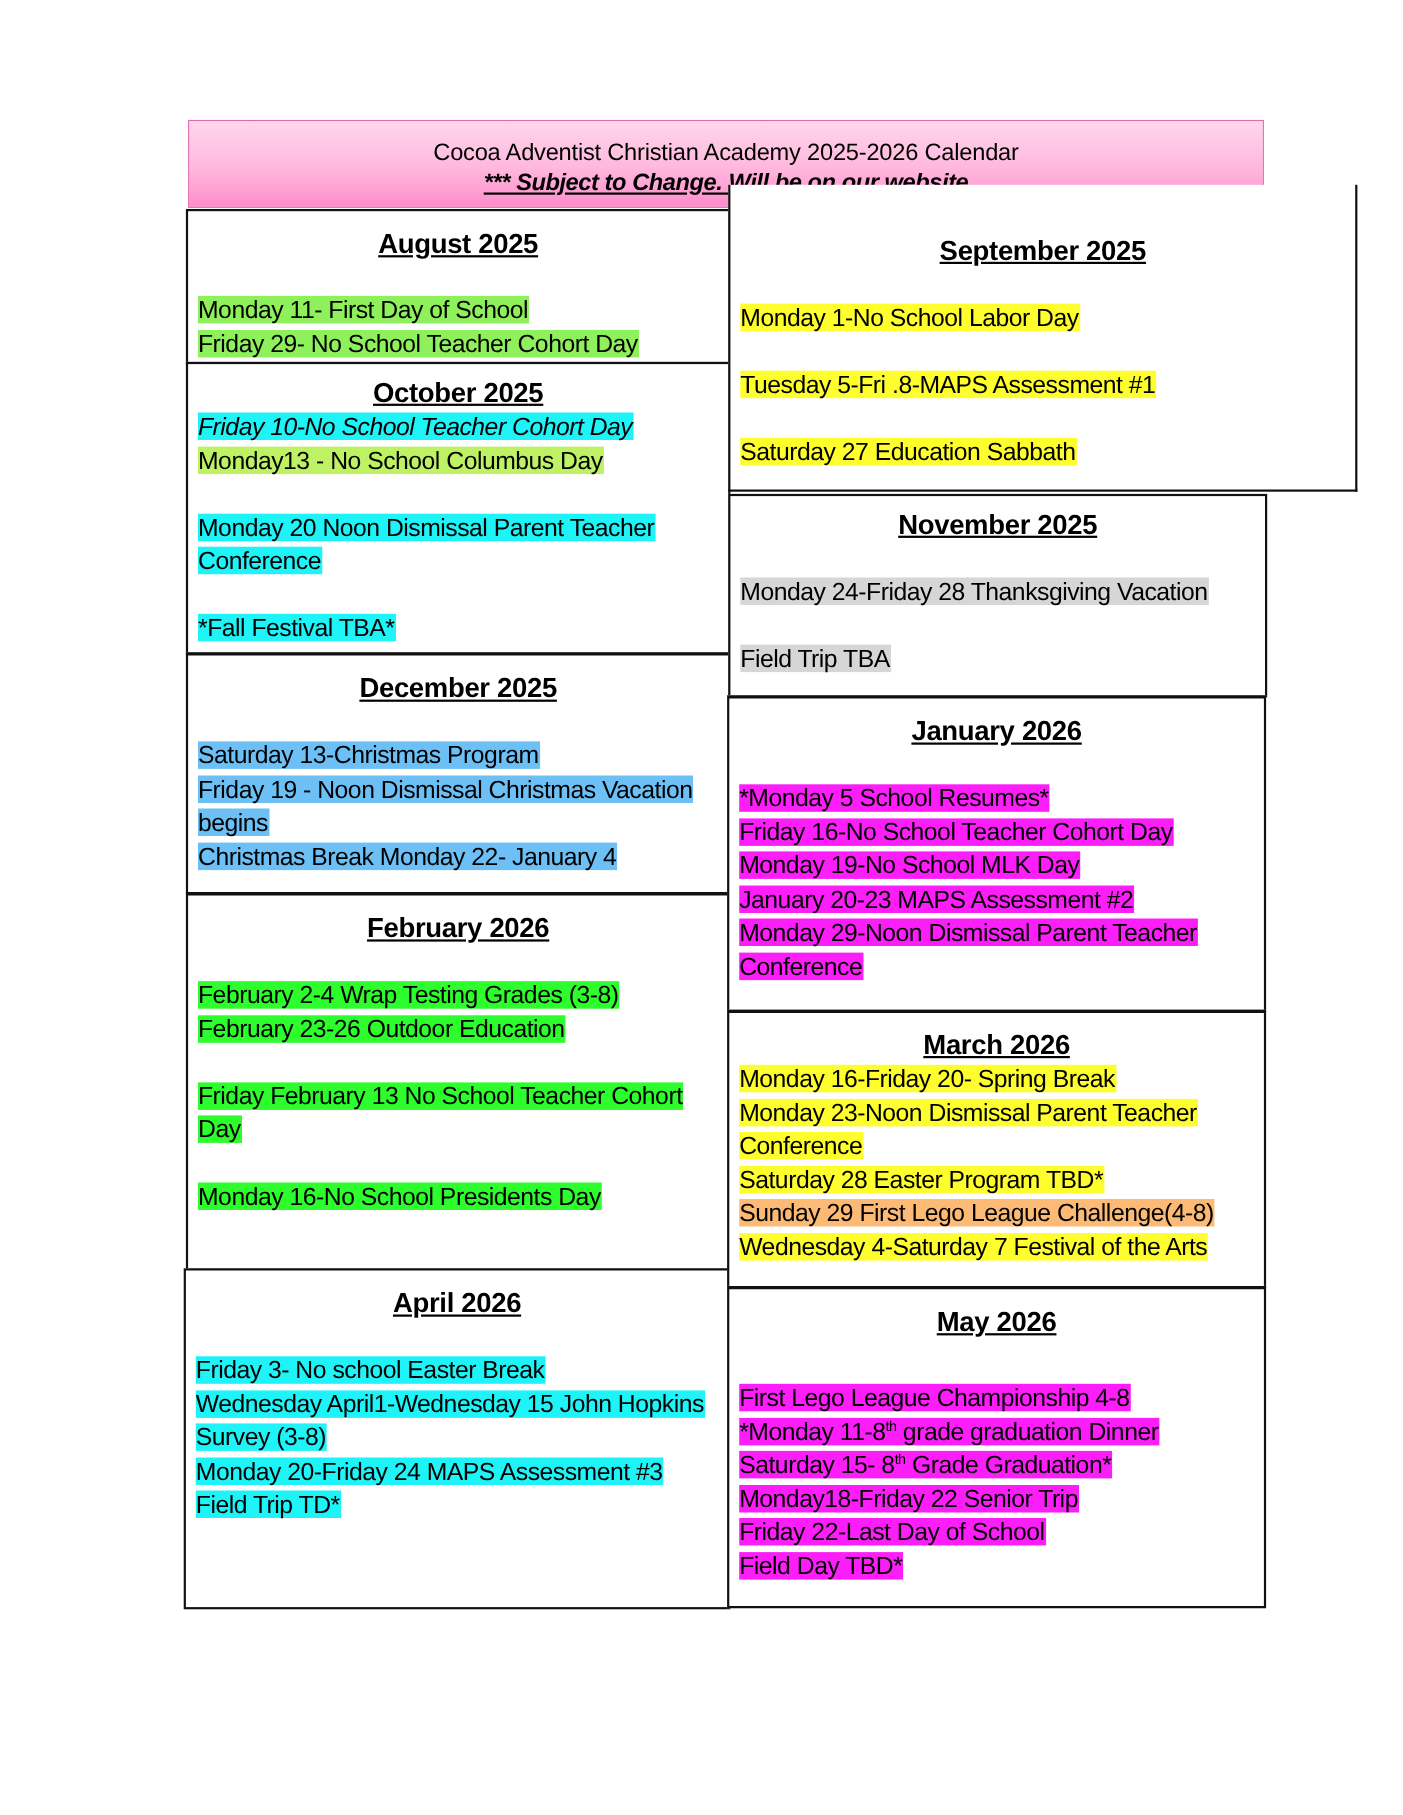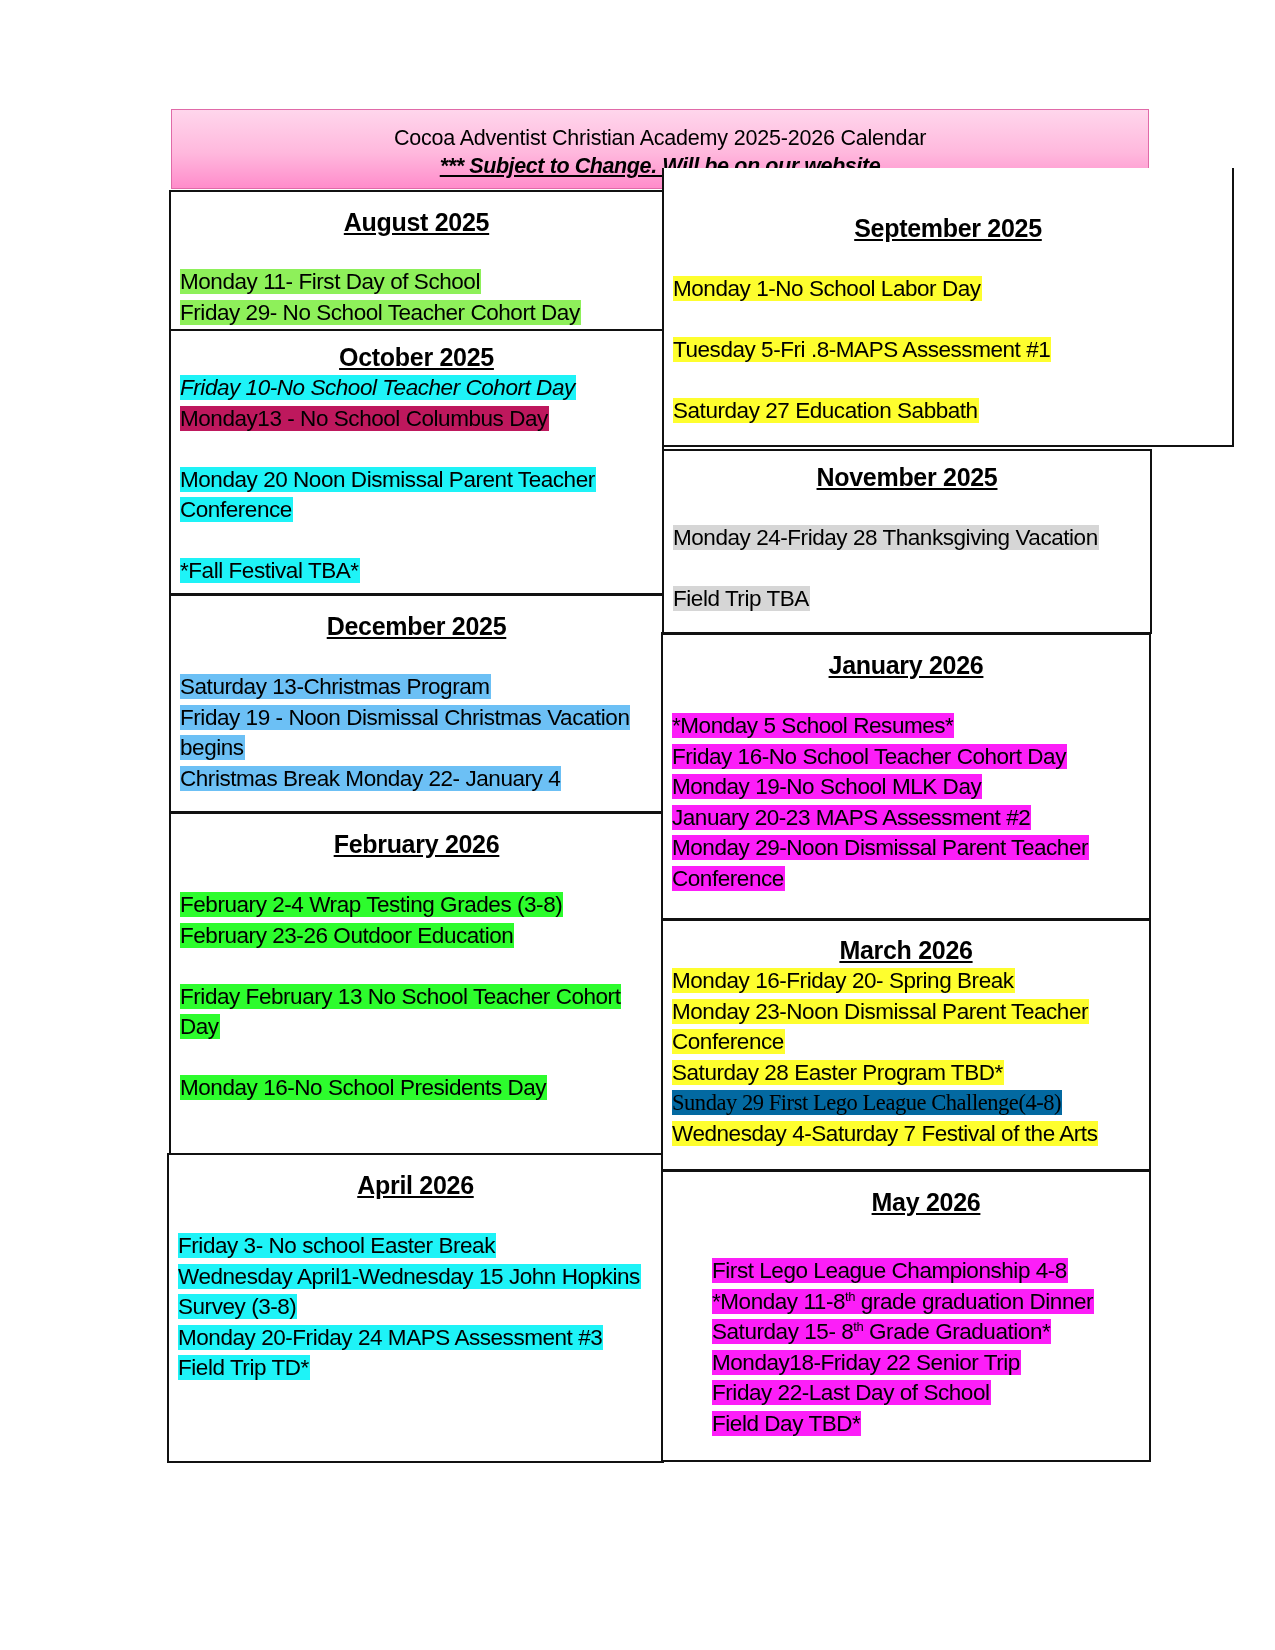--- a/index.html
+++ b/index.html
@@ -35,21 +35,21 @@
   <div class="events" style="margin-top:29px;">
     <div class="ev"><span class="hl" style="background-color: rgb(142, 240, 90);">Monday 11- First Day of School</span></div>
     <div class="ev"><span class="hl" style="background-color: rgb(142, 240, 90);">Friday 29- No School Teacher Cohort Day</span></div>
   </div>
 </div>
 
 <div class="box" style="left:169px; top:329px; width:495px; height:266px;">
   <div class="month-title" style="margin-top:10px;">October 2025</div>
   <div class="events" style="margin-top:0px;">
     <div class="ev"><span class="hl" style="background-color: rgb(30, 243, 247); font-style: italic;">Friday 10-No School Teacher Cohort Day</span></div>
-    <div class="ev"><span class="hl" style="background-color: #be185d;">Monday13 - No School Columbus Day</span></div>
+    <div class="ev"><span class="hl" style="background-color: #bef264;">Monday13 - No School Columbus Day</span></div>
     <div class="gap"></div>
     <div class="ev"><span class="hl" style="background-color: rgb(30, 243, 247);">Monday 20 Noon Dismissal Parent Teacher Conference</span></div>
     <div class="gap"></div>
     <div class="ev"><span class="hl" style="background-color: rgb(30, 243, 247);">*Fall Festival TBA*</span></div>
   </div>
 </div>
 
 <div class="box" style="left:169px; top:593px; width:495px; height:220px; border-top-width:3px;">
   <div class="month-title" style="margin-top:14px;">December 2025</div>
   <div class="events" style="margin-top:30px;">
@@ -111,26 +111,26 @@
     <div class="ev"><span class="hl" style="background-color: rgb(252, 30, 248);">Monday 29-Noon Dismissal Parent Teacher Conference</span></div>
   </div>
 </div>
 
 <div class="box" style="left:661px; top:918px; width:490px; height:253px; border-top-width:3px;">
   <div class="month-title" style="margin-top:13px;">March 2026</div>
   <div class="events" style="margin-top:0px; padding-left:9px;">
     <div class="ev"><span class="hl" style="background-color: rgb(254, 254, 46);">Monday 16-Friday 20- Spring Break</span></div>
     <div class="ev"><span class="hl" style="background-color: rgb(254, 254, 46);">Monday 23-Noon Dismissal Parent Teacher Conference</span></div>
     <div class="ev"><span class="hl" style="background-color: rgb(254, 254, 46);">Saturday 28 Easter Program TBD*</span></div>
-    <div class="ev"><span class="hl" style="background-color: #0369a1; font-family: Liberation Serif, serif;">Sunday 29 First Lego League Challenge(4-8)</span></div>
+    <div class="ev"><span class="hl" style="background-color: #fdba74;">Sunday 29 First Lego League Challenge(4-8)</span></div>
     <div class="ev"><span class="hl" style="background-color: rgb(254, 254, 46);">Wednesday 4-Saturday 7 Festival of the Arts</span></div>
   </div>
 </div>
 
-<div class="box" style="left:661px; top:1169px; width:490px; height:293px; border-top-width:3px;padding-left:40px;">
+<div class="box" style="left:661px; top:1169px; width:490px; height:293px; border-top-width:3px;">
   <div class="month-title" style="margin-top:14px;">May 2026</div>
   <div class="events" style="margin-top:38px; padding-left:9px;">
     <div class="ev"><span class="hl" style="background-color: rgb(252, 30, 248);">First Lego League Championship 4-8</span></div>
     <div class="ev"><span class="hl" style="background-color: rgb(252, 30, 248);"><span>*Monday 11-8</span><sup>th</sup><span> grade graduation Dinner</span></span></div>
     <div class="ev"><span class="hl" style="background-color: rgb(252, 30, 248);"><span>Saturday 15- 8</span><sup>th</sup><span> Grade Graduation*</span></span></div>
     <div class="ev"><span class="hl" style="background-color: rgb(252, 30, 248);">Monday18-Friday 22 Senior Trip</span></div>
     <div class="ev"><span class="hl" style="background-color: rgb(252, 30, 248);">Friday 22-Last Day of School</span></div>
     <div class="ev"><span class="hl" style="background-color: rgb(252, 30, 248);">Field Day TBD*</span></div>
   </div>
 </div>

